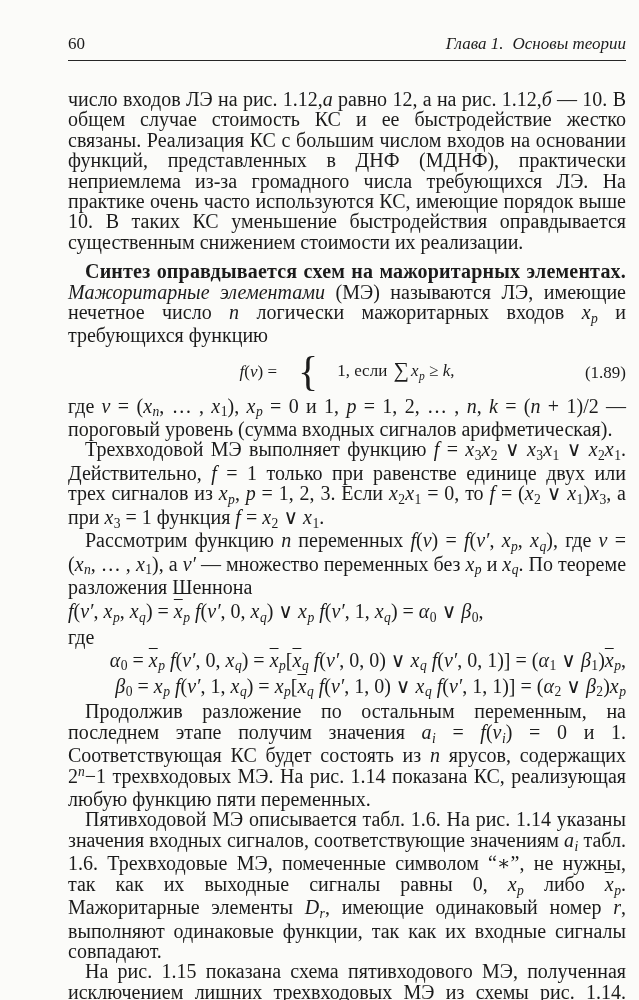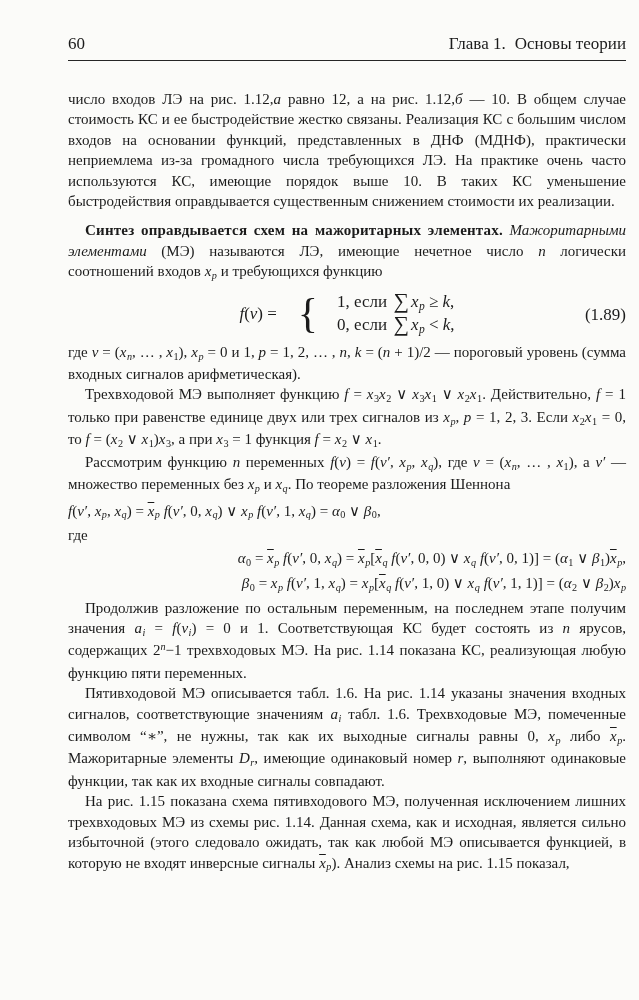--- a/index.html
+++ b/index.html
@@ -9,25 +9,25 @@
     background:#fbfbf9;color:#1b1b1b;
     font-family:"Liberation Serif","DejaVu Serif",serif;
     padding:34px 11px 0 68px;
   }
   
   .header{
     display:flex;justify-content:space-between;align-items:baseline;
     border-bottom:1.5px solid #262626;padding-bottom:7px;
     font-size:17px;line-height:19px;
   }
-  .header .chap{}
+  .header .chap{font-style:italic;}
   .header .chap .t2{margin-left:9px;}
   
   .body-text{margin-top:28px;}
-  .blk{margin:0;font-size:15px;line-height:20.4px;text-align:justify;}
+  .blk{margin:0;font-size:20px;line-height:20.4px;text-align:justify;}
   .blk.indent{text-indent:17px;}
   .blk.sect{margin-top:9px;}
   .blk.fcenter{margin:4px 0 2px;}
   .blk.fleft{text-align:right;padding-left:38px;margin:2.5px 0;}
   
   .b{font-weight:700;letter-spacing:0.2px;}
   .i{font-style:italic;}
   .sub{font-size:68%;position:relative;top:0.28em;margin-left:0.5px;}
   .sup{font-size:68%;position:relative;top:-0.5em;}
   .ov{text-decoration:overline;text-decoration-thickness:1px;}
@@ -44,27 +44,26 @@
 </head>
 <body>
 
 <div class="page">
   <div class="header">
     <span class="num">60</span>
     <span class="chap"><span class="t1">Глава 1.</span><span class="t2">Основы теории</span></span>
   </div>
   <div class="body-text">
       <p class="blk body"><span>число входов ЛЭ на рис. 1.12,</span><span class="i">а</span><span> равно 12, а на рис. 1.12,</span><span class="i">б</span><span> — 10. В общем случае стоимость КС и ее быстродействие жестко связаны. Реализация КС с большим числом входов на основании функций, представленных в ДНФ (МДНФ), практически неприемлема из-за громадного числа требующихся ЛЭ. На практике очень часто используются КС, имеющие порядок выше 10. В таких КС уменьшение быстродействия оправдывается существенным снижением стоимости их реализации.</span></p>
-      <p class="blk sect indent"><span class="b">Синтез оправдывается схем на мажоритарных элементах.</span><span> </span><span class="i">Мажоритарными элементами</span><span> (МЭ) называются ЛЭ, имеющие нечетное число </span><span class="i">n</span><span> логически соотношений входов </span><span class="i">x</span><span class="i sub">p</span><span> и требующихся функцию</span></p>
+      <p class="blk sect indent"><span class="b">Синтез оправдывается схем на мажоритарных элементах.</span><span> </span><span class="i">Мажоритарные элементами</span><span> (МЭ) называются ЛЭ, имеющие нечетное число </span><span class="i">n</span><span> логически мажоритарных входов </span><span class="i">x</span><span class="i sub">p</span><span> и требующихся функцию</span></p>
       <div class="cases">
         <span class="lhs"><span class="i">f</span><span>(</span><span class="i">ν</span><span>) = </span></span>
         <span class="brace">{</span>
         <span class="rows">
           <span class="row"><span>1, если </span><span class="sum">∑</span><span class="i">x</span><span class="i sub">p</span><span> ≥ </span><span class="i">k</span><span>,</span></span>
-          <span class="row"><span>0, если </span><span class="sum">∑</span><span class="i">x</span><span class="i sub">p</span><span> &lt; </span><span class="i">k</span><span>,</span></span>
         </span>
         <span class="eqnum">(1.89)</span>
       </div>
       <p class="blk body"><span>где </span><span class="i">ν</span><span> = (</span><span class="i">x</span><span class="i sub">n</span><span>, … , </span><span class="i">x</span><span class="sub">1</span><span>), </span><span class="i">x</span><span class="i sub">p</span><span> = 0 и 1, </span><span class="i">p</span><span> = 1, 2, … , </span><span class="i">n</span><span>, </span><span class="i">k</span><span> = (</span><span class="i">n</span><span> + 1)/2 — пороговый уровень (сумма входных сигналов арифметическая).</span></p>
       <p class="blk body indent"><span>Трехвходовой МЭ выполняет функцию </span><span class="i">f</span><span> = </span><span class="i">x</span><span class="sub">3</span><span class="i">x</span><span class="sub">2</span><span> ∨ </span><span class="i">x</span><span class="sub">3</span><span class="i">x</span><span class="sub">1</span><span> ∨ </span><span class="i">x</span><span class="sub">2</span><span class="i">x</span><span class="sub">1</span><span>. Действительно, </span><span class="i">f</span><span> = 1 только при равенстве единице двух или трех сигналов из </span><span class="i">x</span><span class="i sub">p</span><span>, </span><span class="i">p</span><span> = 1, 2, 3. Если </span><span class="i">x</span><span class="sub">2</span><span class="i">x</span><span class="sub">1</span><span> = 0, то </span><span class="i">f</span><span> = (</span><span class="i">x</span><span class="sub">2</span><span> ∨ </span><span class="i">x</span><span class="sub">1</span><span>)</span><span class="i">x</span><span class="sub">3</span><span>, а при </span><span class="i">x</span><span class="sub">3</span><span> = 1 функция </span><span class="i">f</span><span> = </span><span class="i">x</span><span class="sub">2</span><span> ∨ </span><span class="i">x</span><span class="sub">1</span><span>.</span></p>
       <p class="blk body indent"><span>Рассмотрим функцию </span><span class="i">n</span><span> переменных </span><span class="i">f</span><span>(</span><span class="i">ν</span><span>) = </span><span class="i">f</span><span>(</span><span class="i">ν′</span><span>, </span><span class="i">x</span><span class="i sub">p</span><span>, </span><span class="i">x</span><span class="i sub">q</span><span>), где </span><span class="i">ν</span><span> = (</span><span class="i">x</span><span class="i sub">n</span><span>, … , </span><span class="i">x</span><span class="sub">1</span><span>), а </span><span class="i">ν′</span><span> — множество переменных без </span><span class="i">x</span><span class="i sub">p</span><span> и </span><span class="i">x</span><span class="i sub">q</span><span>. По теореме разложения Шеннона</span></p>
       <p class="blk fcenter"><span class="i">f</span><span>(</span><span class="i">ν′</span><span>, </span><span class="i">x</span><span class="i sub">p</span><span>, </span><span class="i">x</span><span class="i sub">q</span><span>) = </span><span class="i ov">x</span><span class="i sub">p</span><span> </span><span class="i">f</span><span>(</span><span class="i">ν′</span><span>, 0, </span><span class="i">x</span><span class="i sub">q</span><span>) ∨ </span><span class="i">x</span><span class="i sub">p</span><span> </span><span class="i">f</span><span>(</span><span class="i">ν′</span><span>, 1, </span><span class="i">x</span><span class="i sub">q</span><span>) = </span><span class="i">α</span><span class="sub">0</span><span> ∨ </span><span class="i">β</span><span class="sub">0</span><span>,</span></p>
       <p class="blk body"><span>где</span></p>
       <p class="blk fleft"><span class="i">α</span><span class="sub">0</span><span> = </span><span class="i ov">x</span><span class="i sub">p</span><span> </span><span class="i">f</span><span>(</span><span class="i">ν′</span><span>, 0, </span><span class="i">x</span><span class="i sub">q</span><span>) = </span><span class="i ov">x</span><span class="i sub">p</span><span>[</span><span class="i ov">x</span><span class="i sub">q</span><span> </span><span class="i">f</span><span>(</span><span class="i">ν′</span><span>, 0, 0) ∨ </span><span class="i">x</span><span class="i sub">q</span><span> </span><span class="i">f</span><span>(</span><span class="i">ν′</span><span>, 0, 1)] = (</span><span class="i">α</span><span class="sub">1</span><span> ∨ </span><span class="i">β</span><span class="sub">1</span><span>)</span><span class="i ov">x</span><span class="i sub">p</span><span>,</span></p>
       <p class="blk fleft"><span class="i">β</span><span class="sub">0</span><span> = </span><span class="i">x</span><span class="i sub">p</span><span> </span><span class="i">f</span><span>(</span><span class="i">ν′</span><span>, 1, </span><span class="i">x</span><span class="i sub">q</span><span>) = </span><span class="i">x</span><span class="i sub">p</span><span>[</span><span class="i ov">x</span><span class="i sub">q</span><span> </span><span class="i">f</span><span>(</span><span class="i">ν′</span><span>, 1, 0) ∨ </span><span class="i">x</span><span class="i sub">q</span><span> </span><span class="i">f</span><span>(</span><span class="i">ν′</span><span>, 1, 1)] = (</span><span class="i">α</span><span class="sub">2</span><span> ∨ </span><span class="i">β</span><span class="sub">2</span><span>)</span><span class="i">x</span><span class="i sub">p</span></p>

